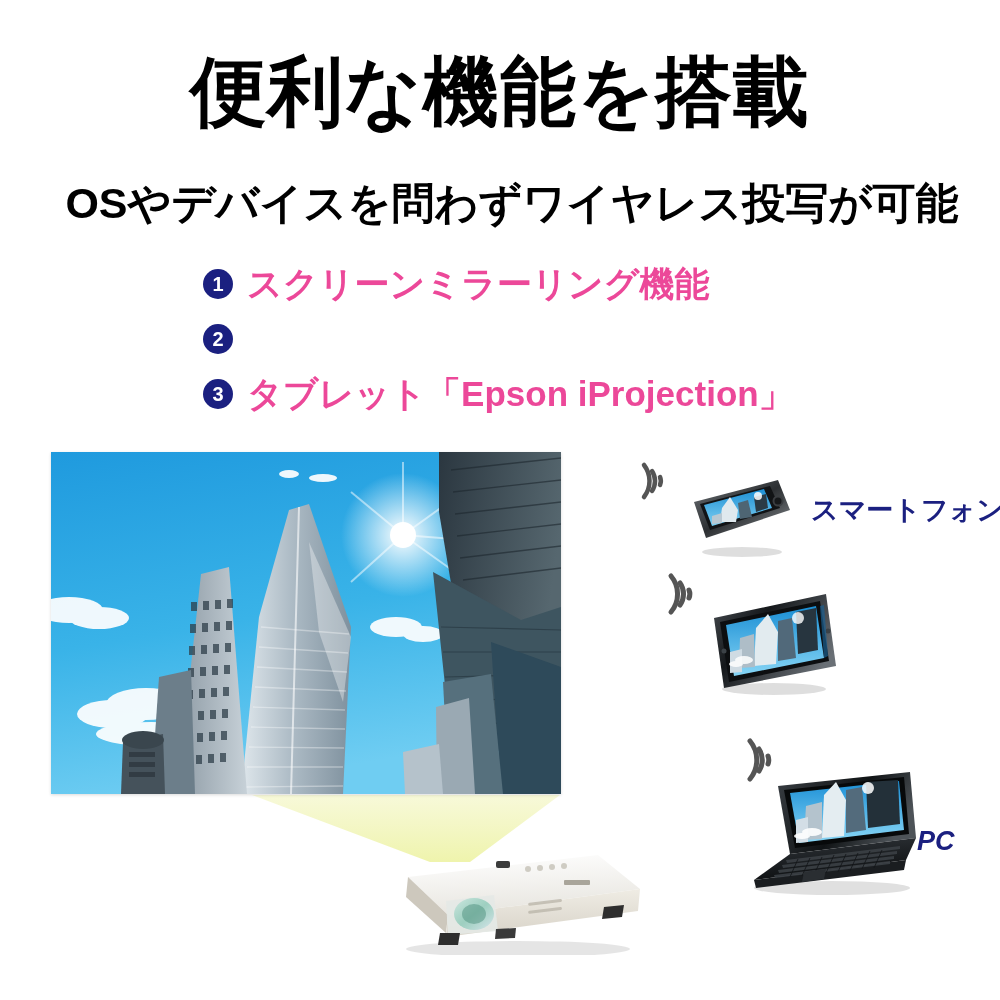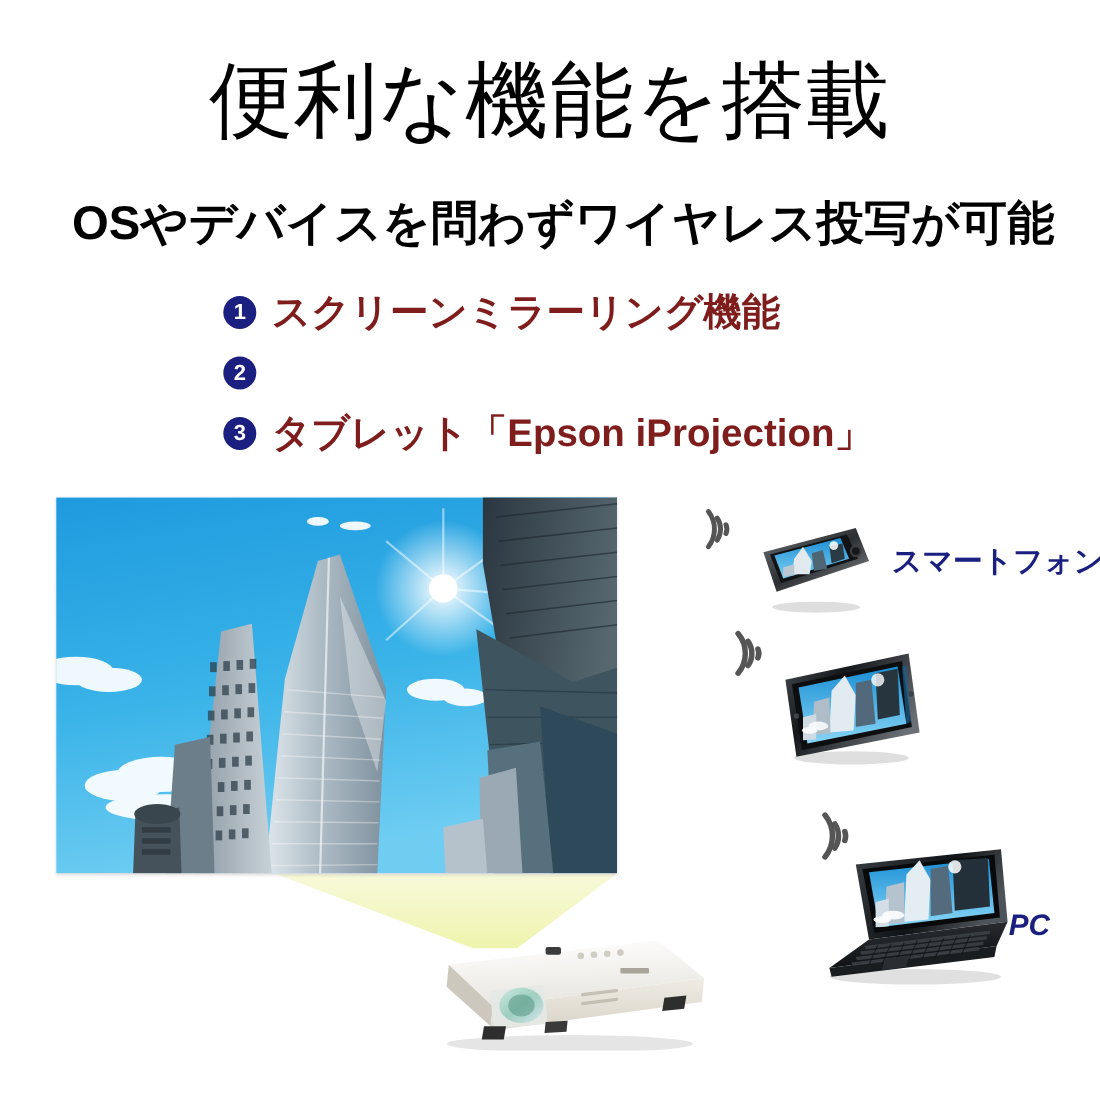--- a/index.html
+++ b/index.html
@@ -20,21 +20,21 @@
 
   
   .title {
     position: absolute;
     left: 0;
     top: 48px;
     width: 1000px;
     text-align: center;
     font-size: 76px;
     line-height: 88px;
-    font-weight: normal;
+    font-weight: bold;
     color: #000000;
     letter-spacing: 1px;
     white-space: nowrap;
   }
   .subtitle {
     position: absolute;
     left: 12px;
     top: 177px;
     width: 1000px;
     text-align: center;
@@ -68,21 +68,21 @@
     color: #ffffff;
     font-size: 20px;
     font-weight: bold;
     line-height: 30px;
     text-align: center;
     margin-right: 14px;
   }
   .feature-text {
     font-size: 35px;
     font-weight: bold;
-    color: #7f1d1d;
+    color: #ec4899;
     line-height: 40px;
     white-space: nowrap;
   }
 
   
   .beam {
     position: absolute;
     left: 0;
     top: 0;
     width: 1000px;

